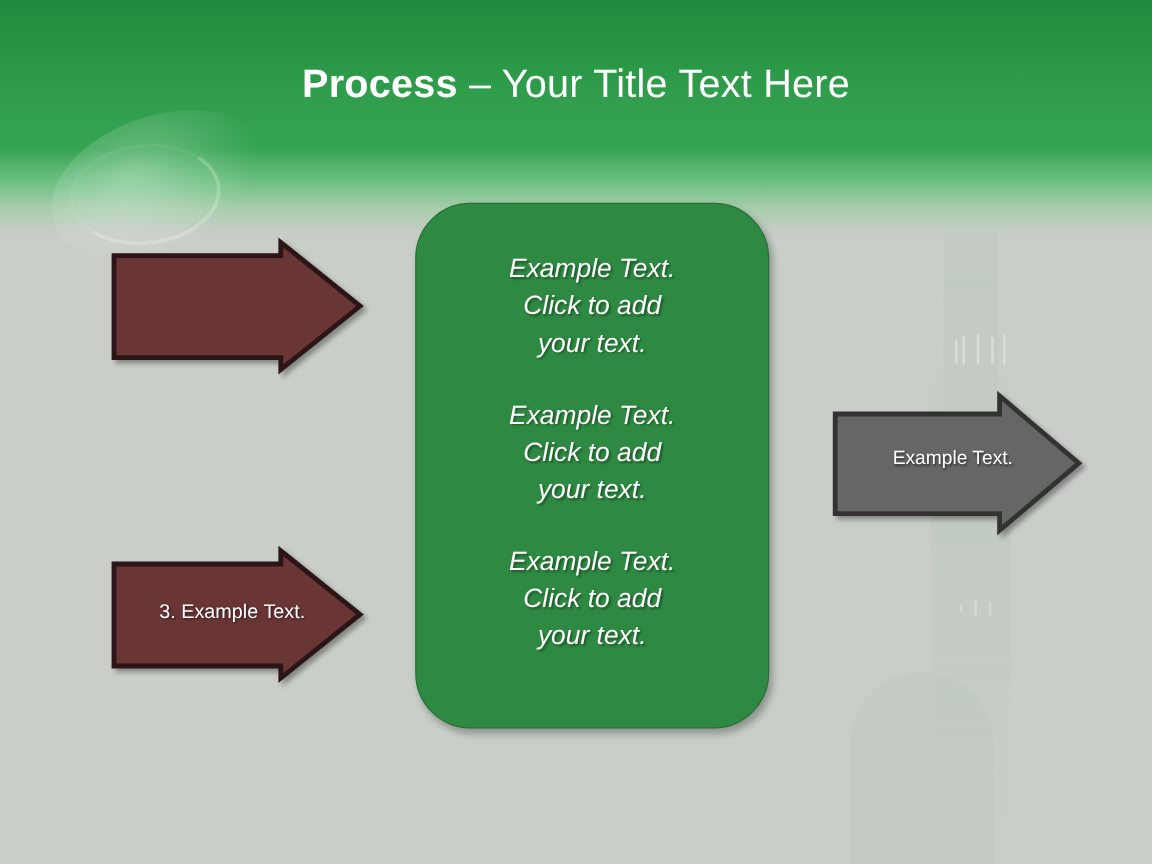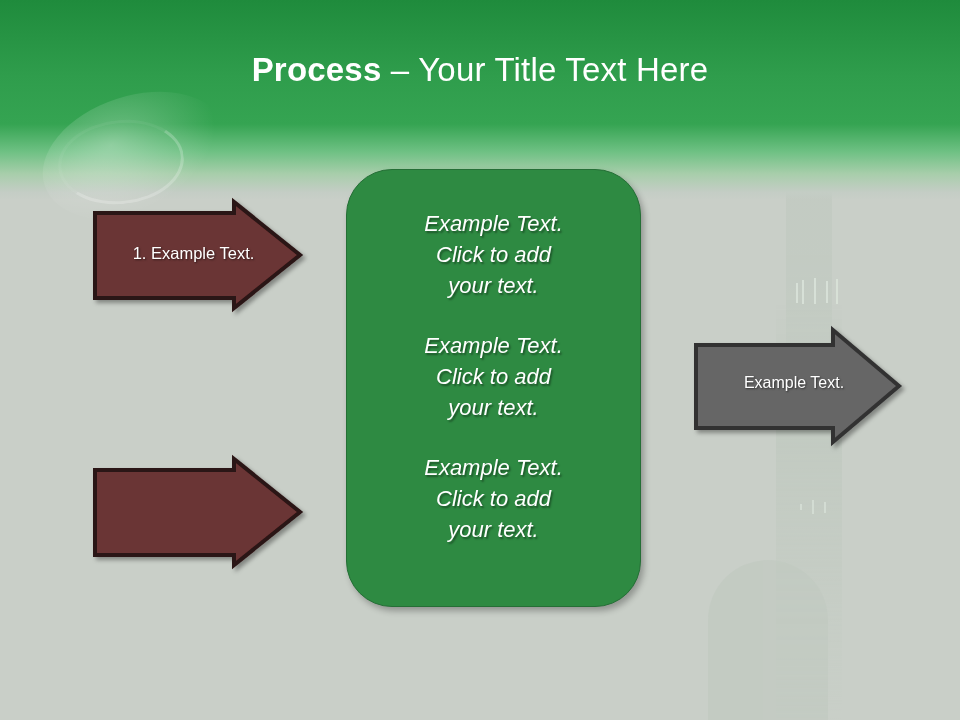--- a/index.html
+++ b/index.html
@@ -262,33 +262,33 @@
 
   <div class="arrow arrow-left" id="arrow-1">
     <svg width="215" height="112" viewBox="0 0 215 112">
       <defs>
         <filter id="sh1" x="-20%" y="-20%" width="150%" height="150%">
           <feDropShadow dx="3" dy="3" stdDeviation="2.2" flood-color="#000000" flood-opacity="0.35"></feDropShadow>
         </filter>
       </defs>
       <polygon points="3,14 142,14 142,3 208,56 142,109 142,99 3,99" fill="#6b3434" stroke="#2b1414" stroke-width="4" stroke-linejoin="miter" filter="url(#sh1)"></polygon>
     </svg>
-    <div class="arrow-label">1. Example Text.</div>
   </div>
 
 
   <div class="arrow arrow-left" id="arrow-3">
     <svg width="215" height="112" viewBox="0 0 215 112">
       <defs>
         <filter id="sh3" x="-20%" y="-20%" width="150%" height="150%">
           <feDropShadow dx="3" dy="3" stdDeviation="2.2" flood-color="#000000" flood-opacity="0.35"></feDropShadow>
         </filter>
       </defs>
       <polygon points="3,14 142,14 142,3 208,56 142,109 142,99 3,99" fill="#6b3434" stroke="#2b1414" stroke-width="4" stroke-linejoin="miter" filter="url(#sh3)"></polygon>
     </svg>
+    <div class="arrow-label">3. Example Text.</div>
   </div>
 
   <div class="center-panel">
     <p class="panel-para">Example Text.
 Click  to add
 your text.</p>
     <p class="panel-para">Example Text.
 Click  to add
 your text.</p>
     <p class="panel-para">Example Text.

